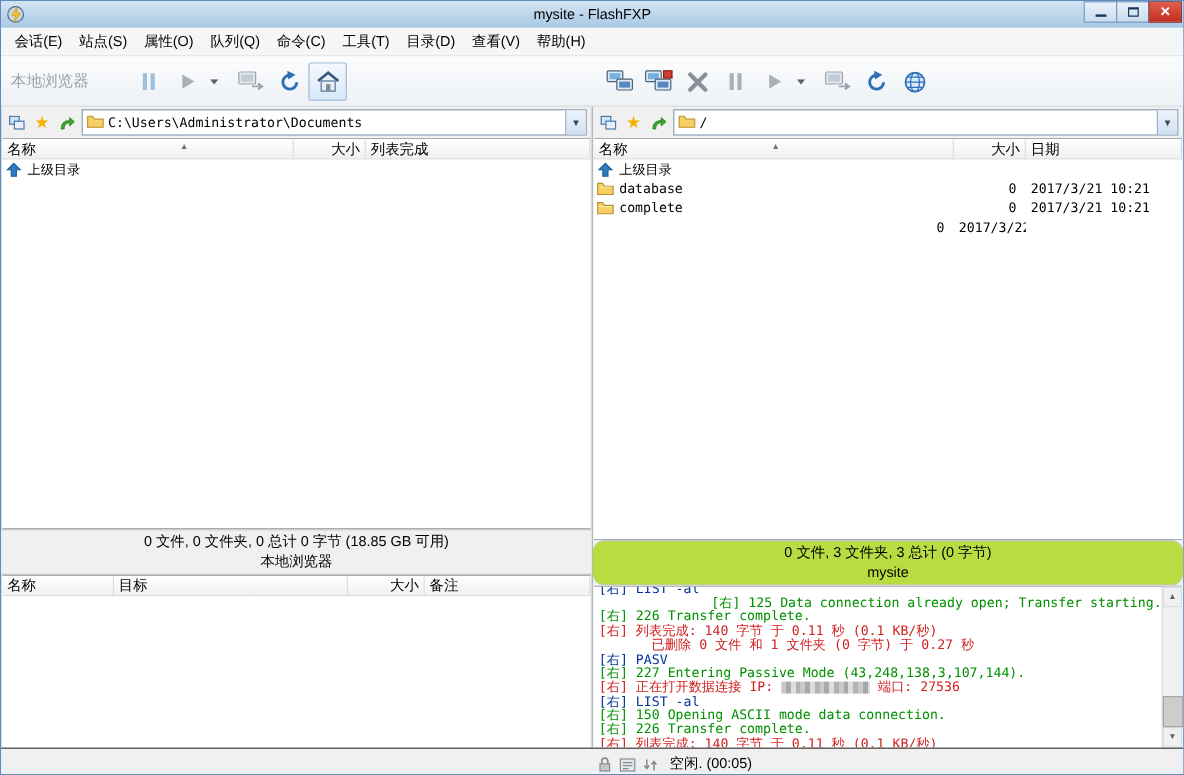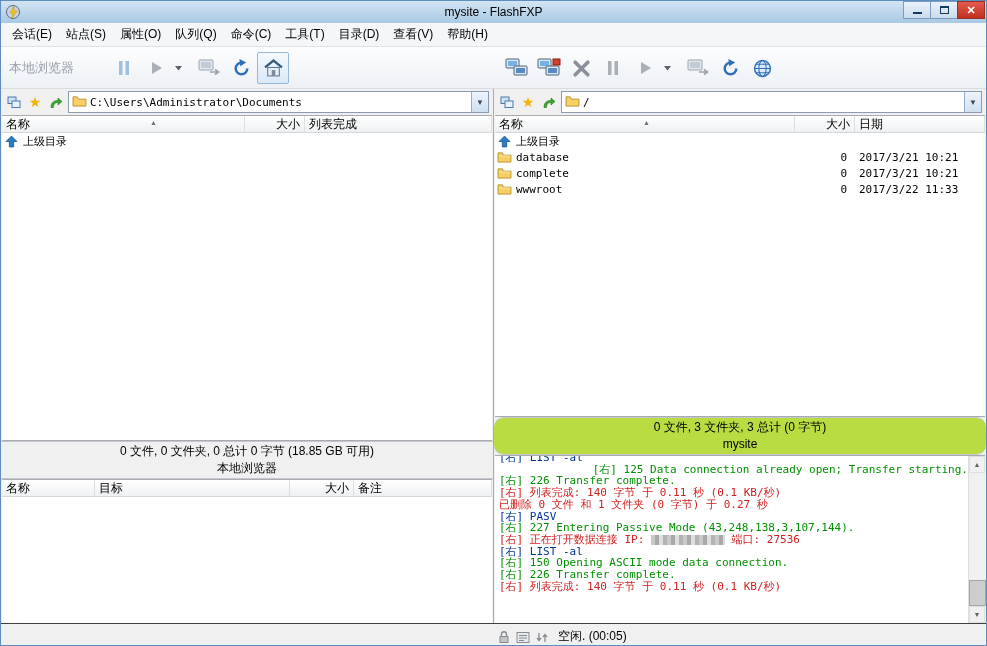--- a/index.html
+++ b/index.html
@@ -67,21 +67,21 @@
 
   
   .pane-status{height:38px;flex:none;border-top:1px solid #c4c8cc;border-bottom:1px solid #c4c8cc;display:flex;flex-direction:column;align-items:center;justify-content:center;background:#f0f0f0;line-height:17px}
   .pane-status div{white-space:nowrap}
 
   
   .pane-bottom{height:144px;flex:none;display:flex;flex-direction:column;background:#fff;margin:0 1px;border-top:1px solid #a8acb0}
   .queue-header{display:grid;grid-template-columns:93px 195px 64px 1fr;height:17px;background:linear-gradient(#ffffff,#eef0f2);border-bottom:1px solid #d5d8da;flex:none}
   .queue-body{flex:1;background:#fff}
 
-  .log-wrap{height:168px;flex:none;display:flex;background:#fff;margin:0 1px;border-top:1px solid #a8acb0}
+  .log-wrap{height:135px;flex:none;display:flex;background:#fff;margin:0 1px;border-top:1px solid #a8acb0}
   .log-content{flex:1;overflow:hidden;padding-left:4px}
   .log-inner{margin-top:-4px}
   .log-line{font-family:"DejaVu Sans Mono",monospace;font-size:11px;line-height:11.7px;white-space:nowrap}
   .censor{display:inline-block;width:74px;height:10px;vertical-align:middle;background:repeating-linear-gradient(90deg,#c9c9c9 0 4px,#a9a9a9 4px 8px,#dedede 8px 12px,#b3b3b3 12px 16px)}
   .scrollbar{width:17px;background:#f0f0f0;border-left:1px solid #dcdee0;display:flex;flex-direction:column;flex:none}
   .sb-btn{height:17px;display:flex;align-items:center;justify-content:center;font-size:7px;color:#606060;background:#f0f0f0;border:1px solid #dcdee0;cursor:default}
   .sb-track{flex:1;position:relative}
   .sb-thumb{position:absolute;bottom:0;left:0;width:17px;height:26px;background:#cdcdcd;border:1px solid #a6a6a6;cursor:default}
 
   
@@ -371,48 +371,39 @@
                     <path d="M1 3 L1 12 L15 12 L15 4.5 L7 4.5 L5.5 2 L1 2 Z" fill="#f7cf63" stroke="#b98f2d" stroke-width="1"></path>
                     <path d="M2 5.5 H14" stroke="#fce9b0" stroke-width="1" fill="none"></path>
                   </svg>
                 </span>
                 <span class="row-name">complete</span>
               </span>
     <span class="cell size">0</span>
     <span class="cell date">2017/3/21 10:21</span>
   </div>
             <div class="file-row">
-    <span class="cell name">
-                <span class="row-icon">
-                  <svg width="15" height="12" viewBox="0 0 16 13">
-                    <path d="M1 3 L1 12 L15 12 L15 4.5 L7 4.5 L5.5 2 L1 2 Z" fill="#f7cf63" stroke="#b98f2d" stroke-width="1"></path>
-                    <path d="M2 5.5 H14" stroke="#fce9b0" stroke-width="1" fill="none"></path>
-                  </svg>
-                </span>
-                <span class="row-name">wwwroot</span>
-              </span>
     <span class="cell size">0</span>
     <span class="cell date">2017/3/22 11:33</span>
   </div>
           </div>
       </div>
 
       <div class="pane-status" style="background: rgb(185, 220, 66); border-radius: 10px;">
         <div>0 文件, 3 文件夹, 3 总计 (0 字节)</div>
         <div>mysite</div>
       </div>
 
       <div class="log-wrap">
         <div class="log-content">
           <div class="log-inner">
               <div class="log-line" style="color: rgb(0, 51, 153);">[右] LIST -al</div>
               <div class="log-line" style="color: rgb(0, 144, 0); text-align: right;">[右] 125 Data connection already open; Transfer starting.</div>
               <div class="log-line" style="color: rgb(0, 144, 0);">[右] 226 Transfer complete.</div>
               <div class="log-line" style="color: rgb(208, 32, 32);">[右] 列表完成: 140 字节 于 0.11 秒 (0.1 KB/秒)</div>
-              <div class="log-line" style="color: rgb(208, 32, 32);">已删除 0 文件 和 1 文件夹 (0 字节) 于 0.27 秒</div>
+              <div class="log-line" style="color: rgb(208, 32, 32); margin-left: 44px;">已删除 0 文件 和 1 文件夹 (0 字节) 于 0.27 秒</div>
               <div class="log-line" style="color: rgb(0, 51, 153);">[右] PASV</div>
               <div class="log-line" style="color: rgb(0, 144, 0);">[右] 227 Entering Passive Mode (43,248,138,3,107,144).</div>
               <div class="log-line" style="color: rgb(208, 32, 32);">[右] 正在打开数据连接 IP: <span class="censor"></span> 端口: 27536</div>
               <div class="log-line" style="color: rgb(0, 51, 153);">[右] LIST -al</div>
               <div class="log-line" style="color: rgb(0, 144, 0);">[右] 150 Opening ASCII mode data connection.</div>
               <div class="log-line" style="color: rgb(0, 144, 0);">[右] 226 Transfer complete.</div>
               <div class="log-line" style="color: rgb(208, 32, 32);">[右] 列表完成: 140 字节 于 0.11 秒 (0.1 KB/秒)</div>
             </div>
         </div>
         <div class="scrollbar">

